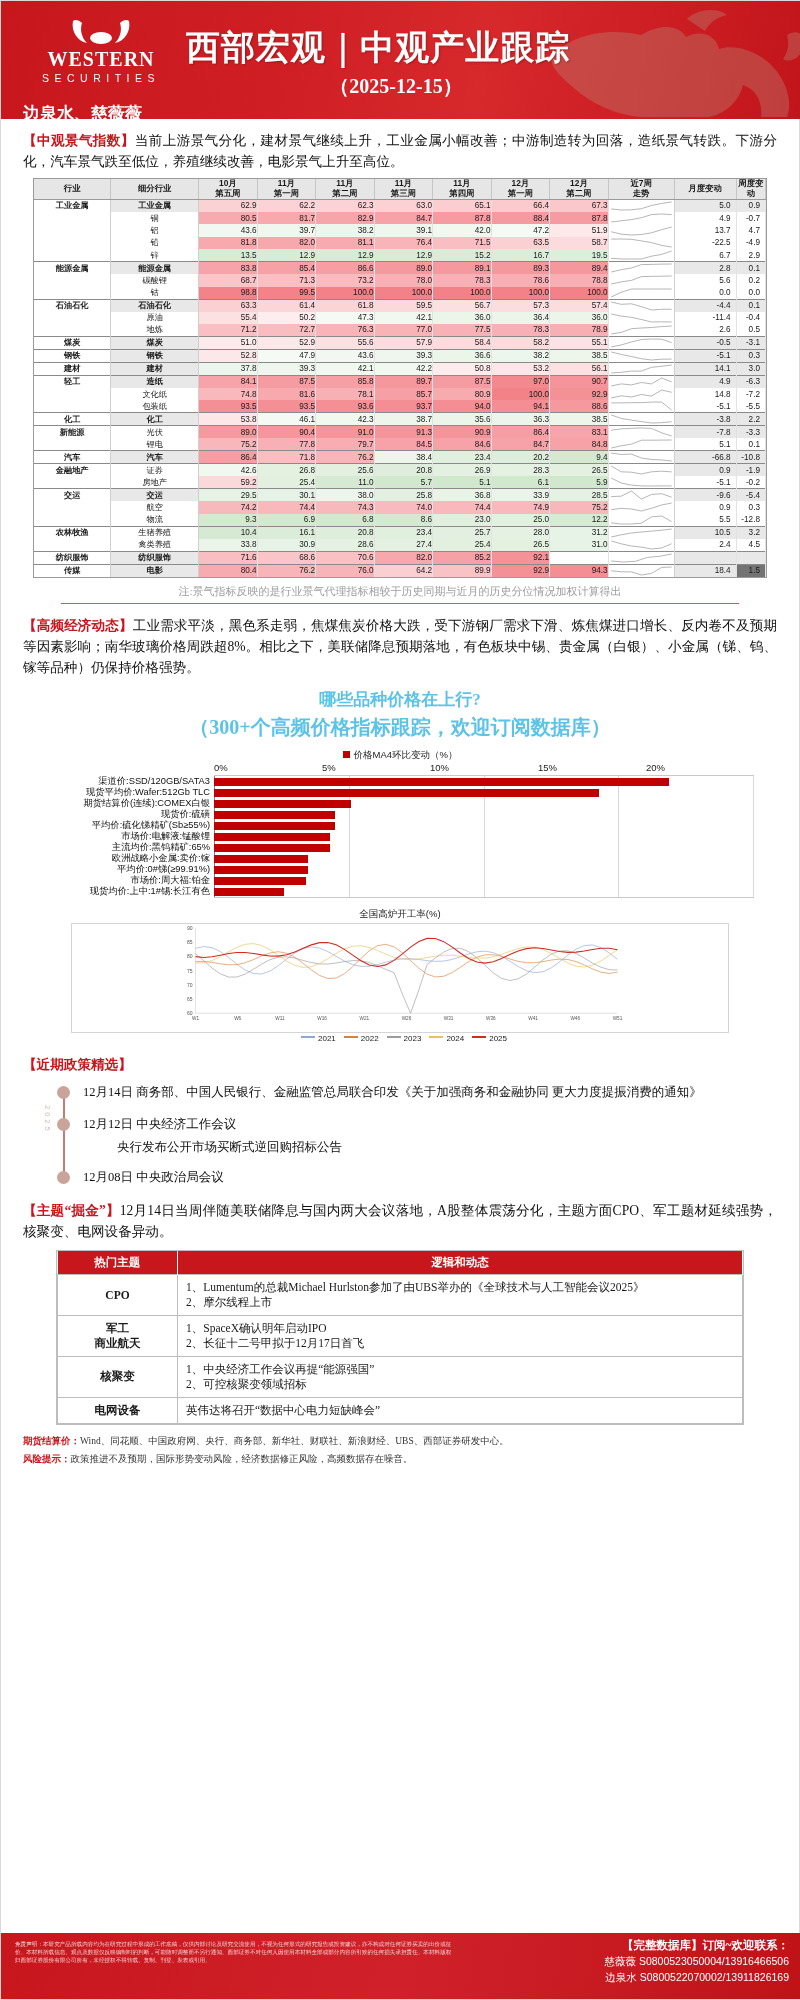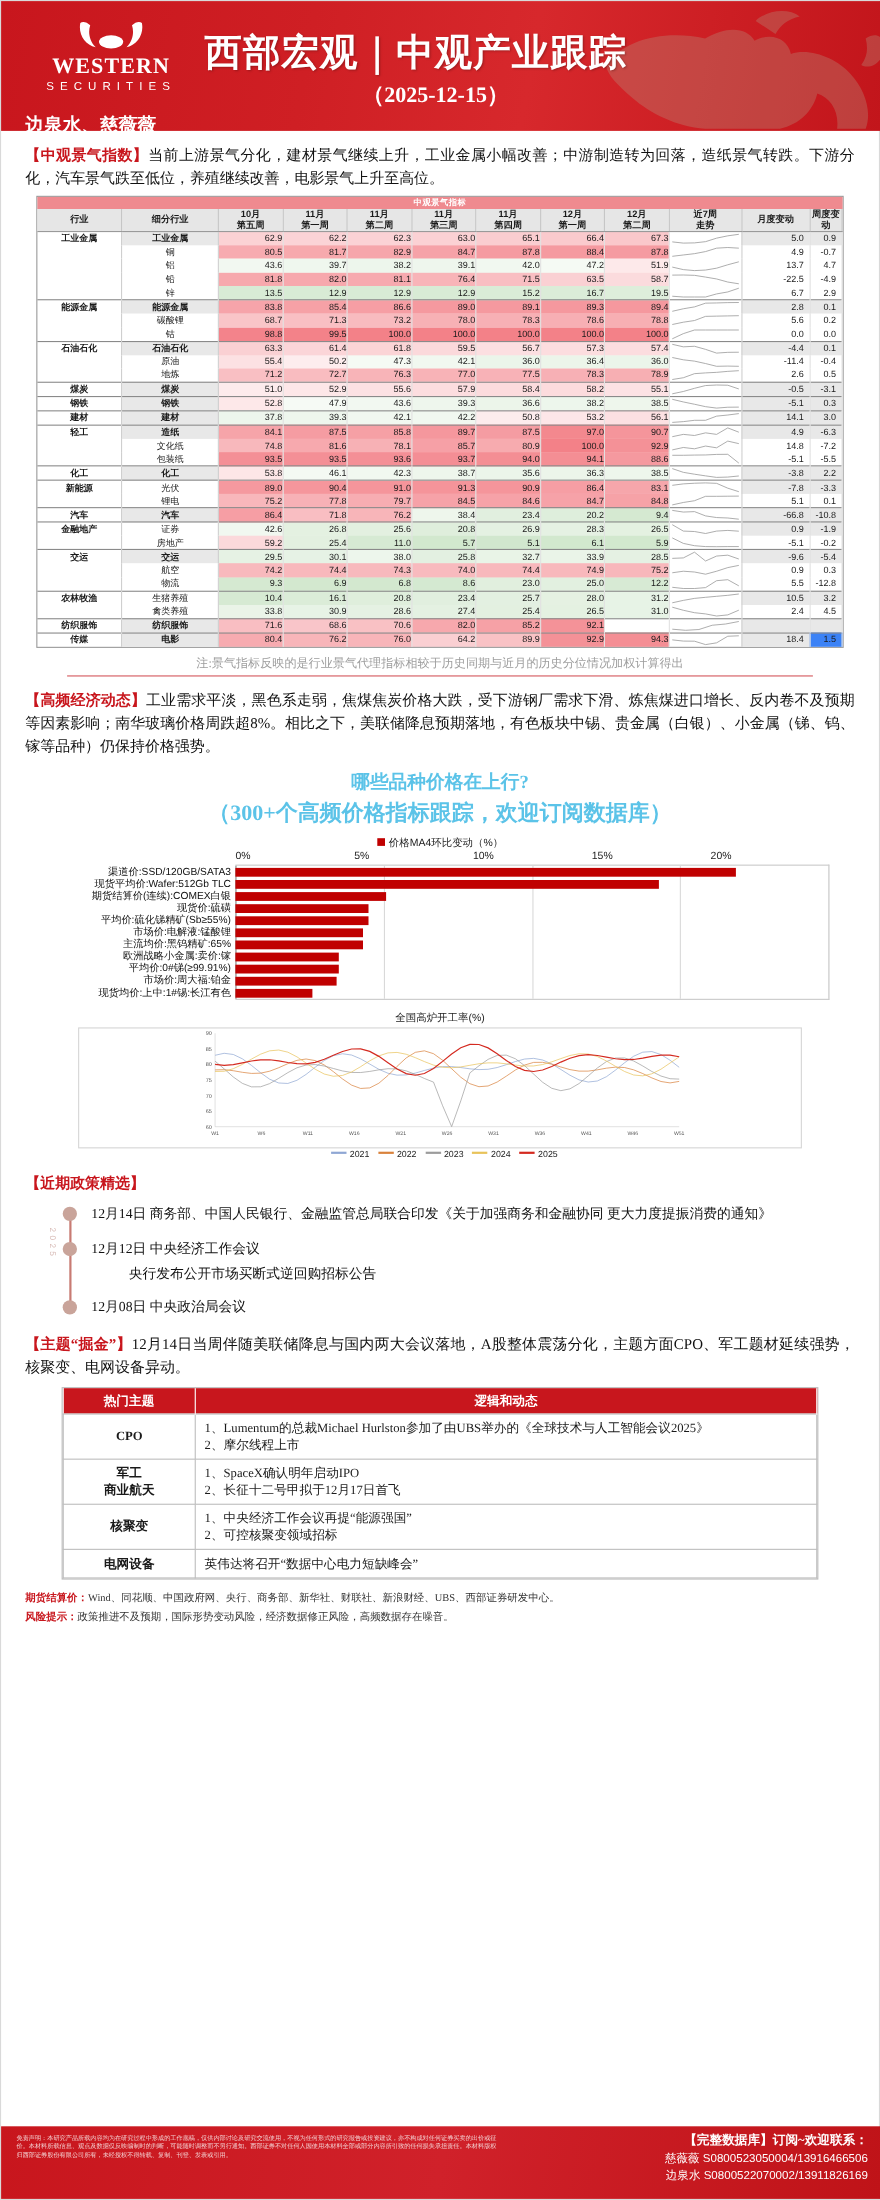--- a/index.html
+++ b/index.html
@@ -178,21 +178,20 @@
   </div>
 
   <div class="body-wrap">
 
     <p class="para">
       <span class="tag">【中观景气指数】</span><span>当前上游景气分化，建材景气继续上升，工业金属小幅改善；中游制造转为回落，造纸景气转跌。下游分化，汽车景气跌至低位，养殖继续改善，电影景气上升至高位。</span>
     </p>
   </div>
 
   <div class="tbl-wrap">
-    <div class="tbl-banner">中观景气指标</div>
     <table class="idx">
       <thead>
           <tr class="hdr" id="tbl-head">
             <td style="width: 10.5%;">行业</td>
             <td style="width: 12%;">细分行业</td>
             <td style="width: 8%;">10月<br>第五周</td>
             <td style="width: 8%;">11月<br>第一周</td>
             <td style="width: 8%;">11月<br>第二周</td>
             <td style="width: 8%;">11月<br>第三周</td>
             <td style="width: 8%;">11月<br>第四周</td>
@@ -618,21 +617,21 @@
             <td class="mo" style="">-5.1</td>
             <td class="wk" style="">-0.2</td>
           </tr>
           <tr class="r grp-top">
             <td class="c1">交运</td>
             <td class="c2 b">交运</td>
             <td style="background:rgba(130,190,120,0.199)">29.5</td>
             <td style="background:rgba(130,190,120,0.195)">30.1</td>
             <td style="background:rgba(130,190,120,0.142)">38.0</td>
             <td style="background:rgba(130,190,120,0.225)">25.8</td>
-            <td style="background:rgba(130,190,120,0.178)">32.7</td>
+            <td style="background:rgba(130,190,120,0.178)">36.8</td>
             <td style="background:rgba(130,190,120,0.169)">33.9</td>
             <td style="background:rgba(130,190,120,0.206)">28.5</td>
             <td class="spark">
               <svg class="sparkbox" viewBox="0 0 60 12" preserveAspectRatio="none">
                 <polyline fill="none" stroke="#9a9a9a" stroke-width="0.7" points="2.0,7.6 11.3,7.2 20.7,2.0 30.0,10.0 39.3,5.5 48.7,4.7 58.0,8.2"></polyline>
               </svg>
             </td>
             <td class="mo" style="background:#e8e8e8;">-9.6</td>
             <td class="wk" style="background:#e8e8e8;">-5.4</td>
           </tr>
@@ -735,21 +734,21 @@
             <td style="background:rgba(238,80,90,0.276)">64.2</td>
             <td style="background:rgba(238,80,90,0.350)">89.9</td>
             <td style="background:rgba(238,80,90,0.632)">92.9</td>
             <td style="background:rgba(238,80,90,0.649)">94.3</td>
             <td class="spark">
               <svg class="sparkbox" viewBox="0 0 60 12" preserveAspectRatio="none">
                 <polyline fill="none" stroke="#9a9a9a" stroke-width="0.7" points="2.0,5.7 11.3,6.8 20.7,6.9 30.0,10.0 39.3,8.4 48.7,2.4 58.0,2.0"></polyline>
               </svg>
             </td>
             <td class="mo" style="background:#e8e8e8;">18.4</td>
-            <td class="wk" style="background:#3b82f6;">1.5</td>
+            <td class="wk" style="background:#737373;">1.5</td>
           </tr>
         </tbody>
     </table>
   </div>
   <div class="note">注:景气指标反映的是行业景气代理指标相较于历史同期与近月的历史分位情况加权计算得出</div>
   <div class="redrule"></div>
 
   <div class="body-wrap">
 
     <p class="para">

